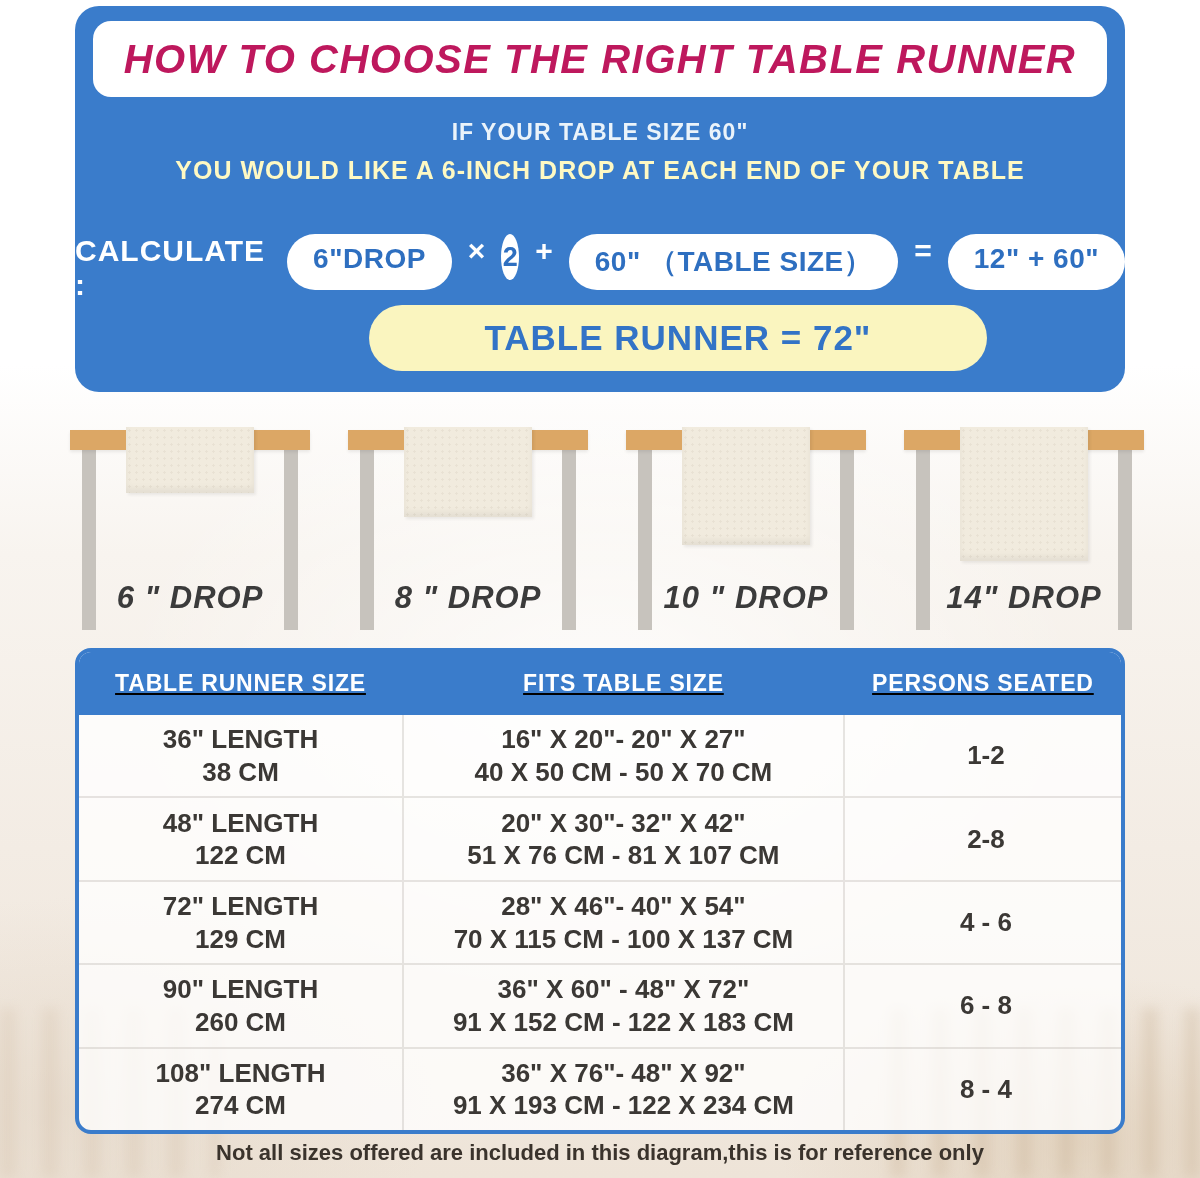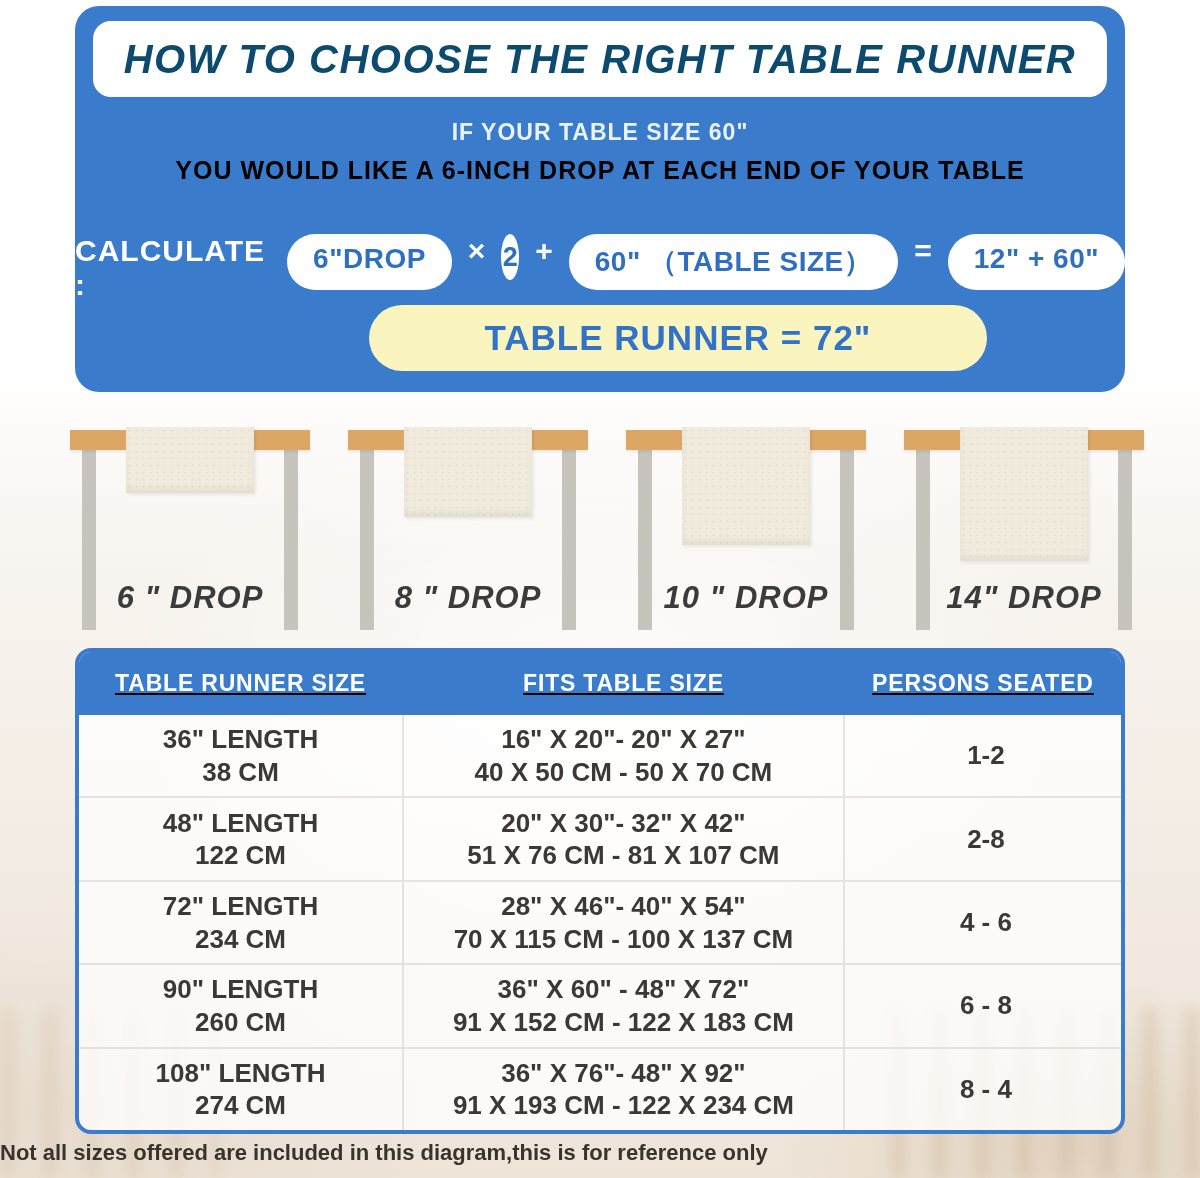--- a/index.html
+++ b/index.html
@@ -18,25 +18,25 @@
   .chair-hint { position:absolute; bottom:0; height:170px; opacity:.35; filter:blur(6px);
     background:repeating-linear-gradient(90deg, rgba(196,172,142,.8) 0 16px, transparent 16px 42px); }
   .chair-hint.right { right:0; width:310px; }
   .chair-hint.left { left:0; width:220px; opacity:.22; }
 
   
   .hero { position:absolute; left:75px; top:6px; width:1050px; height:386px;
     background:#3A7CCB; border-radius:24px; }
   .title-box { position:absolute; left:18px; top:15px; width:1014px; height:76px;
     background:#fff; border-radius:18px; display:flex; align-items:center; justify-content:center; }
-  .title-box h1 { font-size:40px; font-weight:bold; font-style:italic; color:#0c4a6e; letter-spacing:1.5px; white-space:nowrap; }
+  .title-box h1 { font-size:40px; font-weight:bold; font-style:italic; color:#be185d; letter-spacing:1.5px; white-space:nowrap; }
   .sub1 { position:absolute; left:0; width:100%; top:113px; text-align:center;
     color:#EAF3FA; font-size:23px; font-weight:bold; letter-spacing:1px; }
   .sub2 { position:absolute; left:0; width:100%; top:150px; text-align:center;
-    color:#000000; font-size:25px; font-weight:bold; letter-spacing:1px; }
+    color:#fef9c3; font-size:25px; font-weight:bold; letter-spacing:1px; }
   .calc-row { position:absolute; left:0; top:228px; width:100%; height:56px;
     display:flex; justify-content:center; gap:16px; }
   .calc-label { color:#fff; font-size:30px; font-weight:bold; letter-spacing:1px; margin-right:6px; }
   .pill { background:#fff; color:#2E6FC0; font-size:28px; font-weight:bold;
     border-radius:999px; padding:9px 26px; white-space:nowrap; letter-spacing:.5px; }
   .op { color:#fff; font-size:30px; font-weight:bold; }
   .circle { background:#fff; color:#2E6FC0; font-size:27px; font-weight:bold;
     width:46px; height:46px; border-radius:50%; display:flex; align-items:center; justify-content:center; }
   .final-pill { position:absolute; left:294px; top:299px; width:618px; height:66px;
     background:#FAF5BF; border-radius:999px; display:flex; align-items:center; justify-content:center; }
@@ -70,21 +70,21 @@
   .c1 { width:31%; } .c2 { width:42.5%; } .c3 { width:26.5%; }
   .tbody { display:flex; flex-direction:column; height:415px; }
   .trow { flex:1; display:flex; align-items:center; }
   .trow + .trow { border-top:2px solid rgba(185,180,174,.35); }
   .td { text-align:center; color:#3B3835; font-weight:bold; }
   .td.c2 { border-left:2px solid rgba(185,180,174,.35); border-right:2px solid rgba(185,180,174,.35);
     align-self:stretch; display:flex; flex-direction:column; justify-content:center; }
   .td .l1, .td .l2 { font-size:26px; line-height:1.25; }
   .td.c3 { font-size:26px;padding-left:6px; }
 
-  .footer-note { position:absolute; left:0; top:1140px; width:1200px; 
+  .footer-note { position:absolute; left:0; top:1140px; width:1200px; text-align:center;
     color:#3A332C; font-size:22px; font-weight:bold; }
 </style>
 </head>
 <body>
 
 <div class="page">
   <div class="photo-bg"></div>
   <div class="chair-hint left"></div>
   <div class="chair-hint right"></div>
 
@@ -167,21 +167,21 @@
         </div>
         <div class="td c2">
           <div class="l1">20" X 30"- 32" X 42"</div>
           <div class="l2">51 X 76 CM - 81 X 107 CM</div>
         </div>
         <div class="td c3">2-8</div>
       </div>
       <div class="trow">
         <div class="td c1">
           <div class="l1">72" LENGTH</div>
-          <div class="l2">234 CM</div>
+          <div class="l2">129 CM</div>
         </div>
         <div class="td c2">
           <div class="l1">28" X 46"- 40" X 54"</div>
           <div class="l2">70 X 115 CM - 100 X 137 CM</div>
         </div>
         <div class="td c3">4 - 6</div>
       </div>
       <div class="trow">
         <div class="td c1">
           <div class="l1">90" LENGTH</div>

